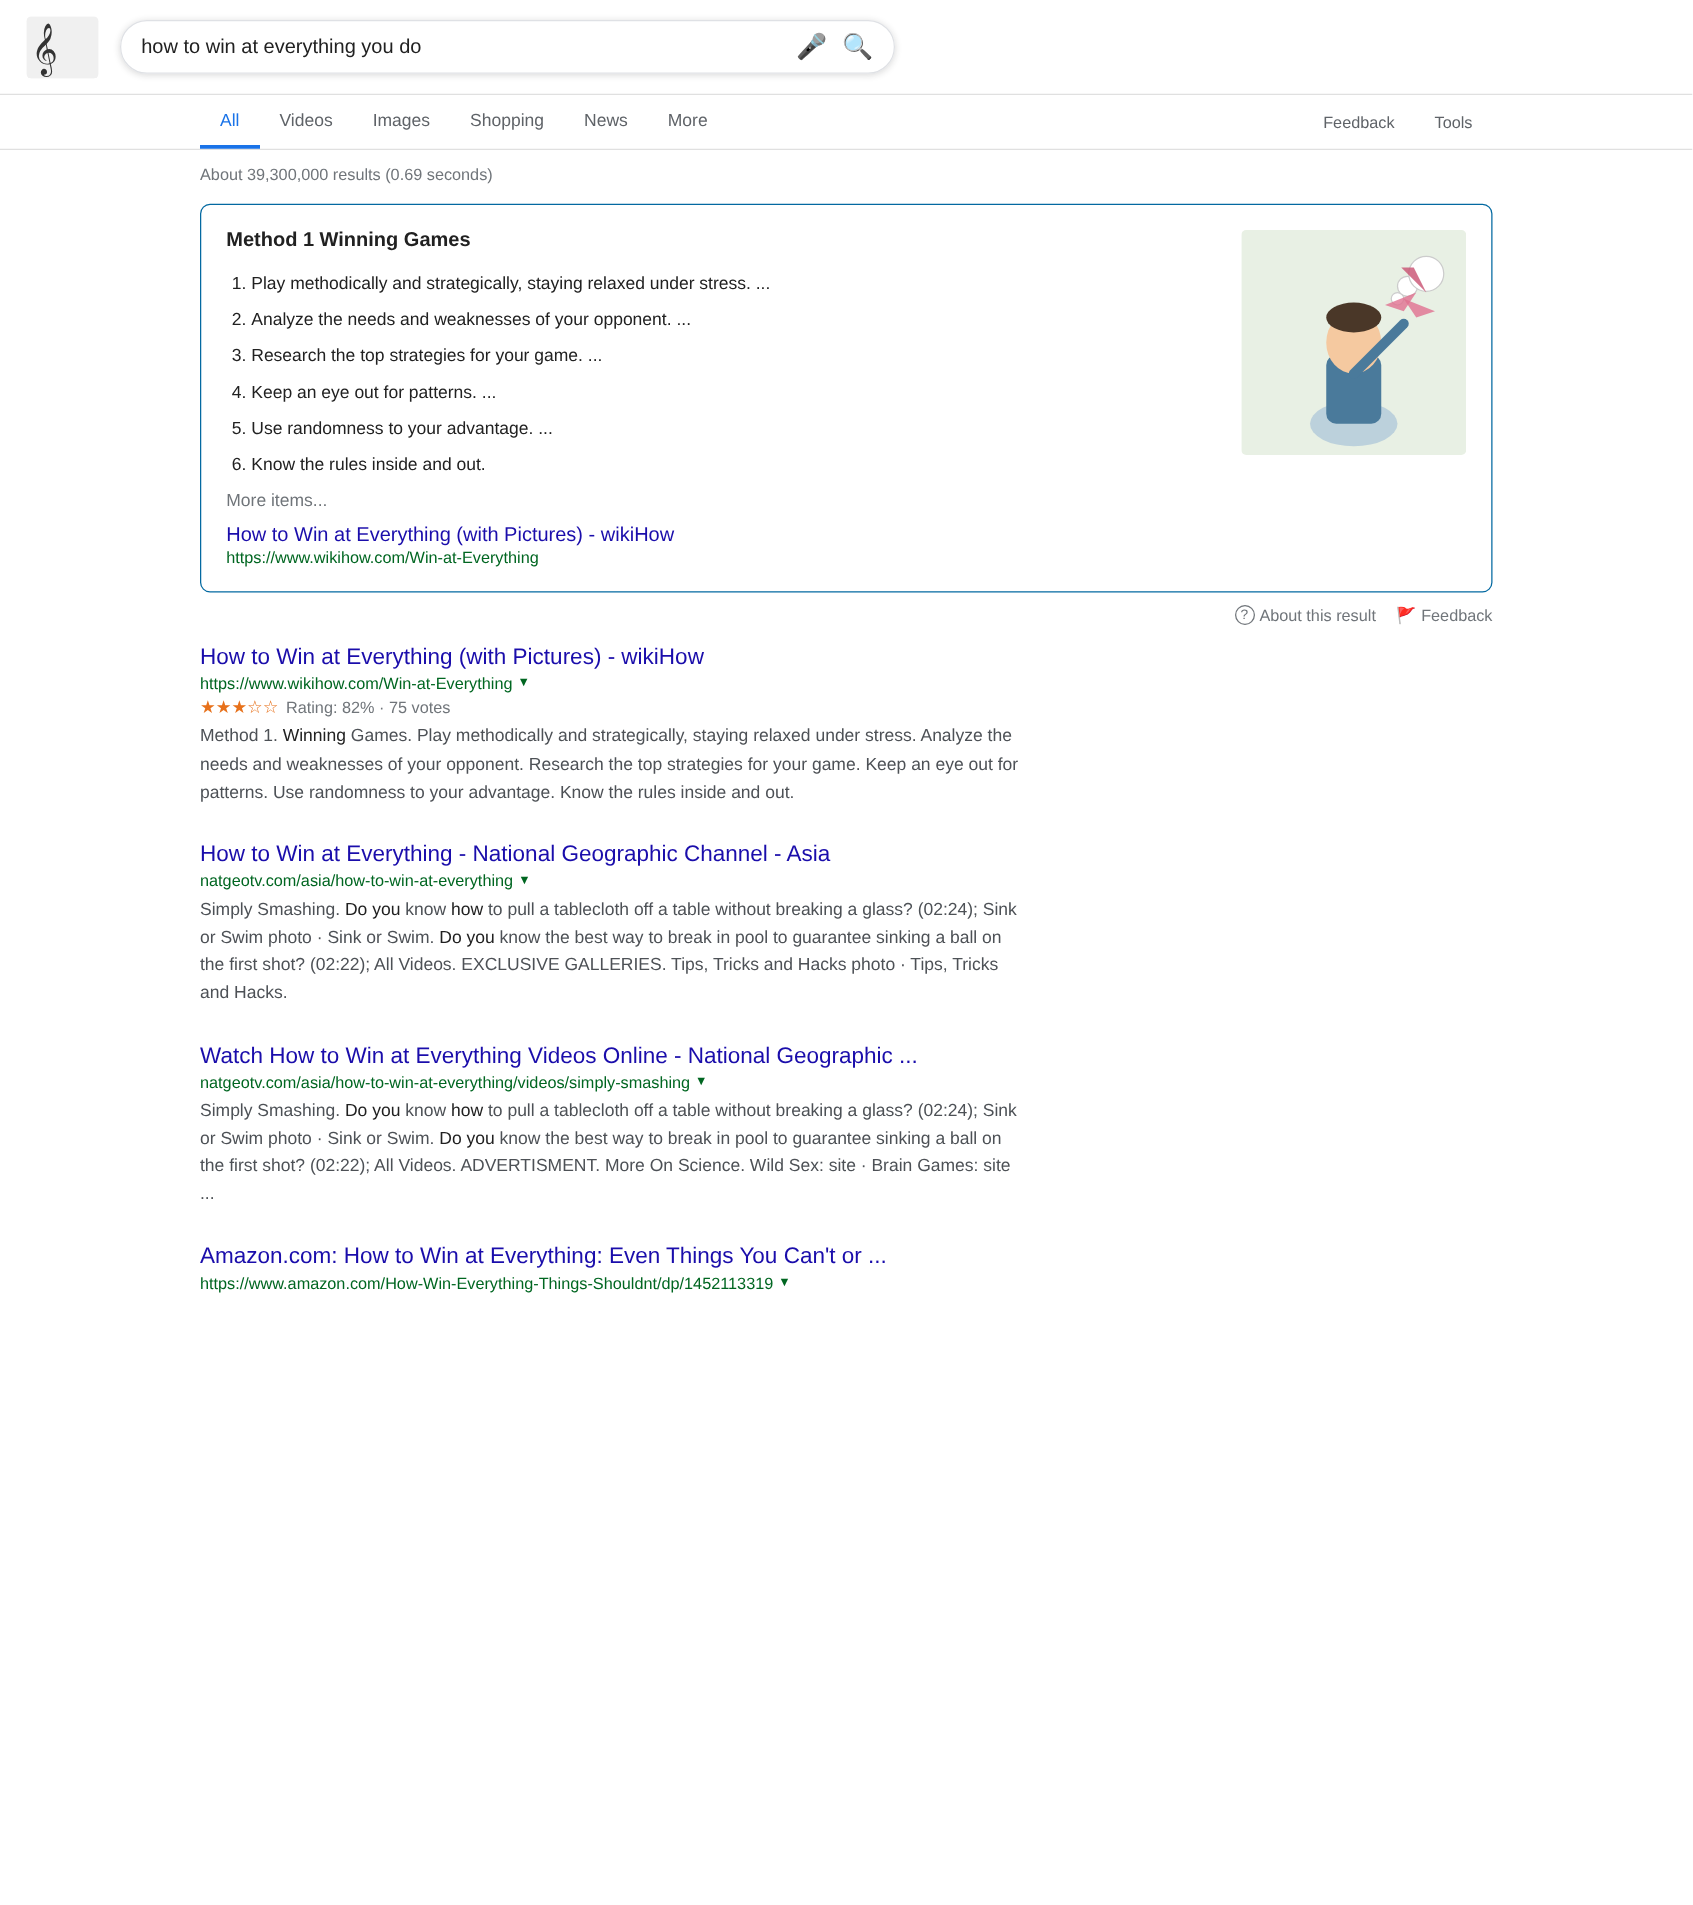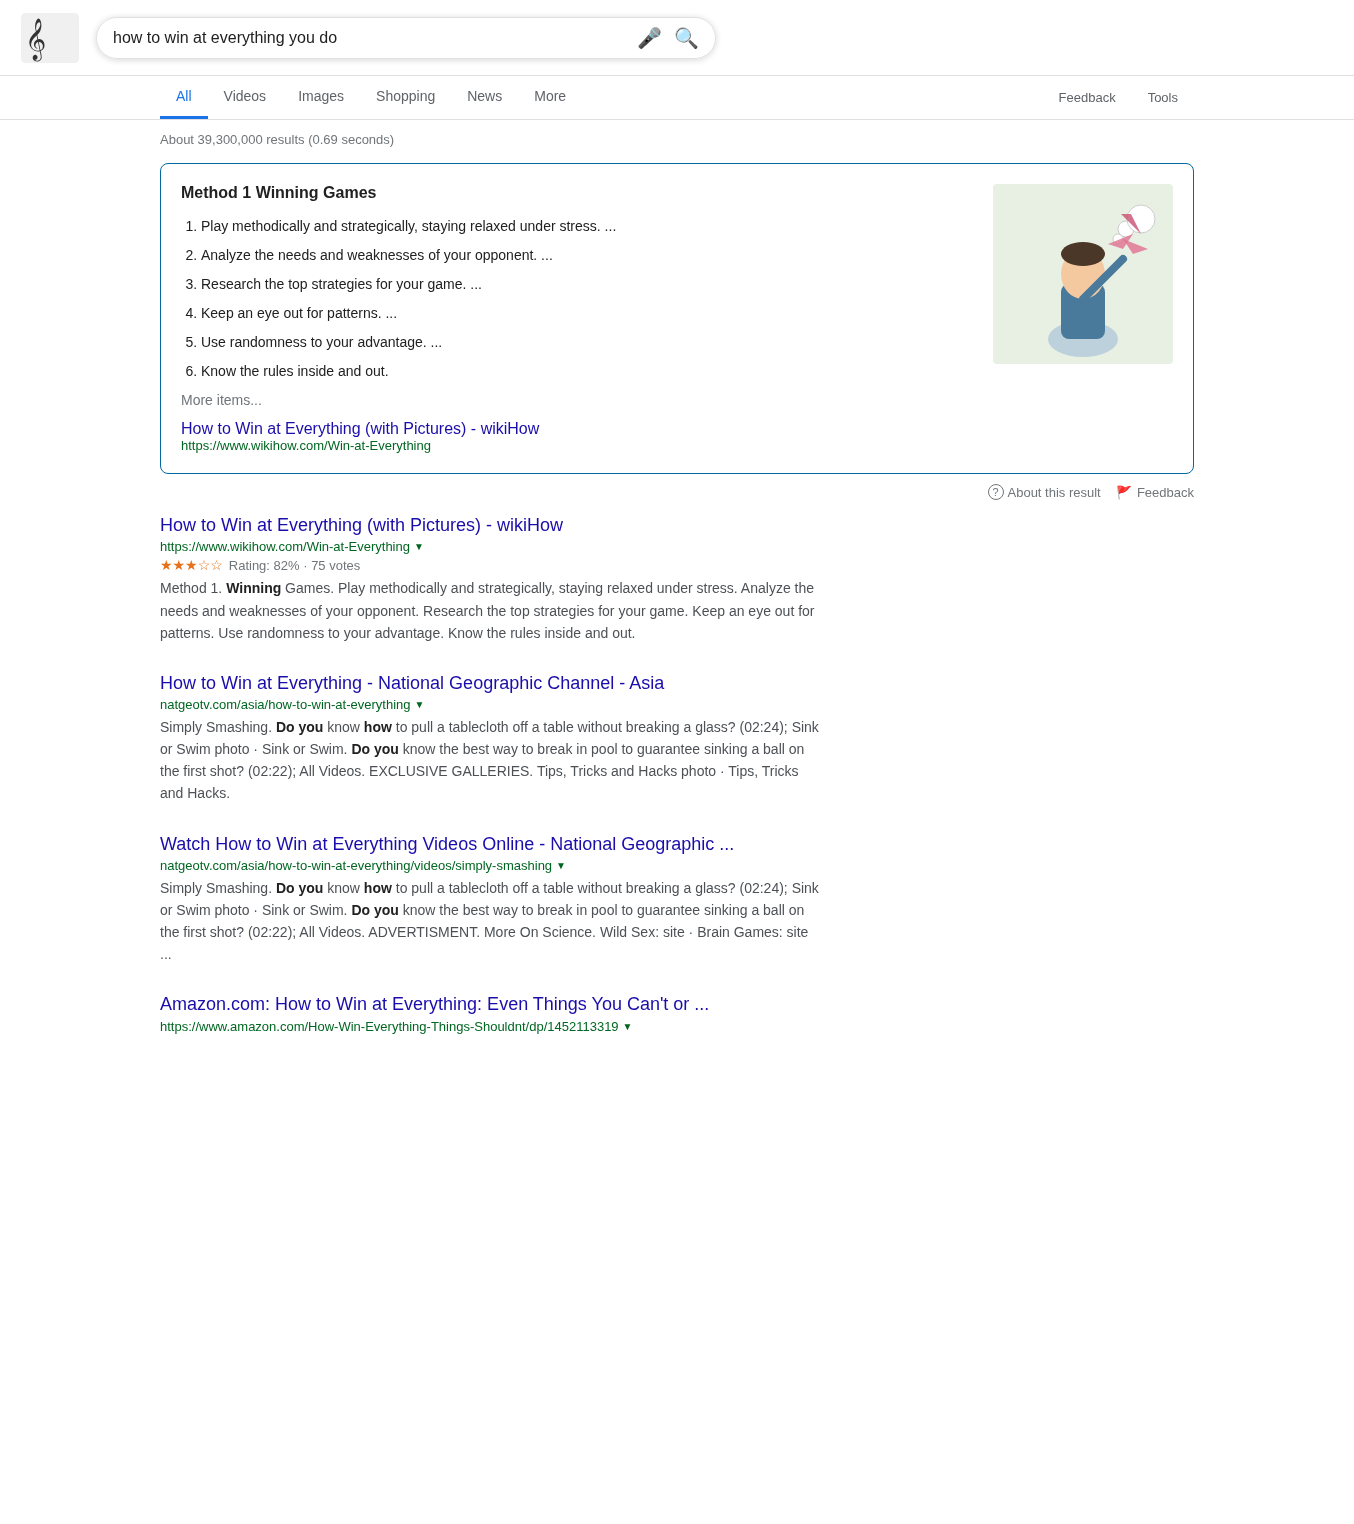--- a/index.html
+++ b/index.html
@@ -45,21 +45,21 @@
     .results { padding: 8px 160px; }
     .result-item { margin-bottom: 28px; max-width: 660px; }
     .result-title { font-size: 18px; color: #1a0dab; text-decoration: none; cursor: pointer; line-height: 1.3; }
     .result-url-row { display: flex; align-items: center; gap: 4px; margin: 2px 0; }
     .result-url { color: #006621; font-size: 13px; }
     .result-dropdown { color: #006621; font-size: 10px; cursor: pointer; }
     .result-rating { display: flex; align-items: center; gap: 6px; margin: 3px 0; }
     .stars { color: #e7711b; font-size: 14px; }
     .rating-text { color: #70757a; font-size: 13px; }
     .result-desc { font-size: 14px; color: #4d5156; line-height: 1.58; margin-top: 4px; }
-    .result-desc b { color: #212121; font-weight: 700; }
+    .result-desc b { color: #212121; font-weight: 400; }
   </style>
 </head>
 <body>
 
 <div class="header">
   <div class="logo">
     <div class="logo-img" style="background: transparent; display:flex; align-items:center; justify-content:center; overflow:hidden;">
 
       <svg width="58" height="50" viewBox="0 0 58 50" xmlns="http://www.w3.org/2000/svg">
         <rect width="58" height="50" fill="#f0f0f0" rx="4"></rect>

